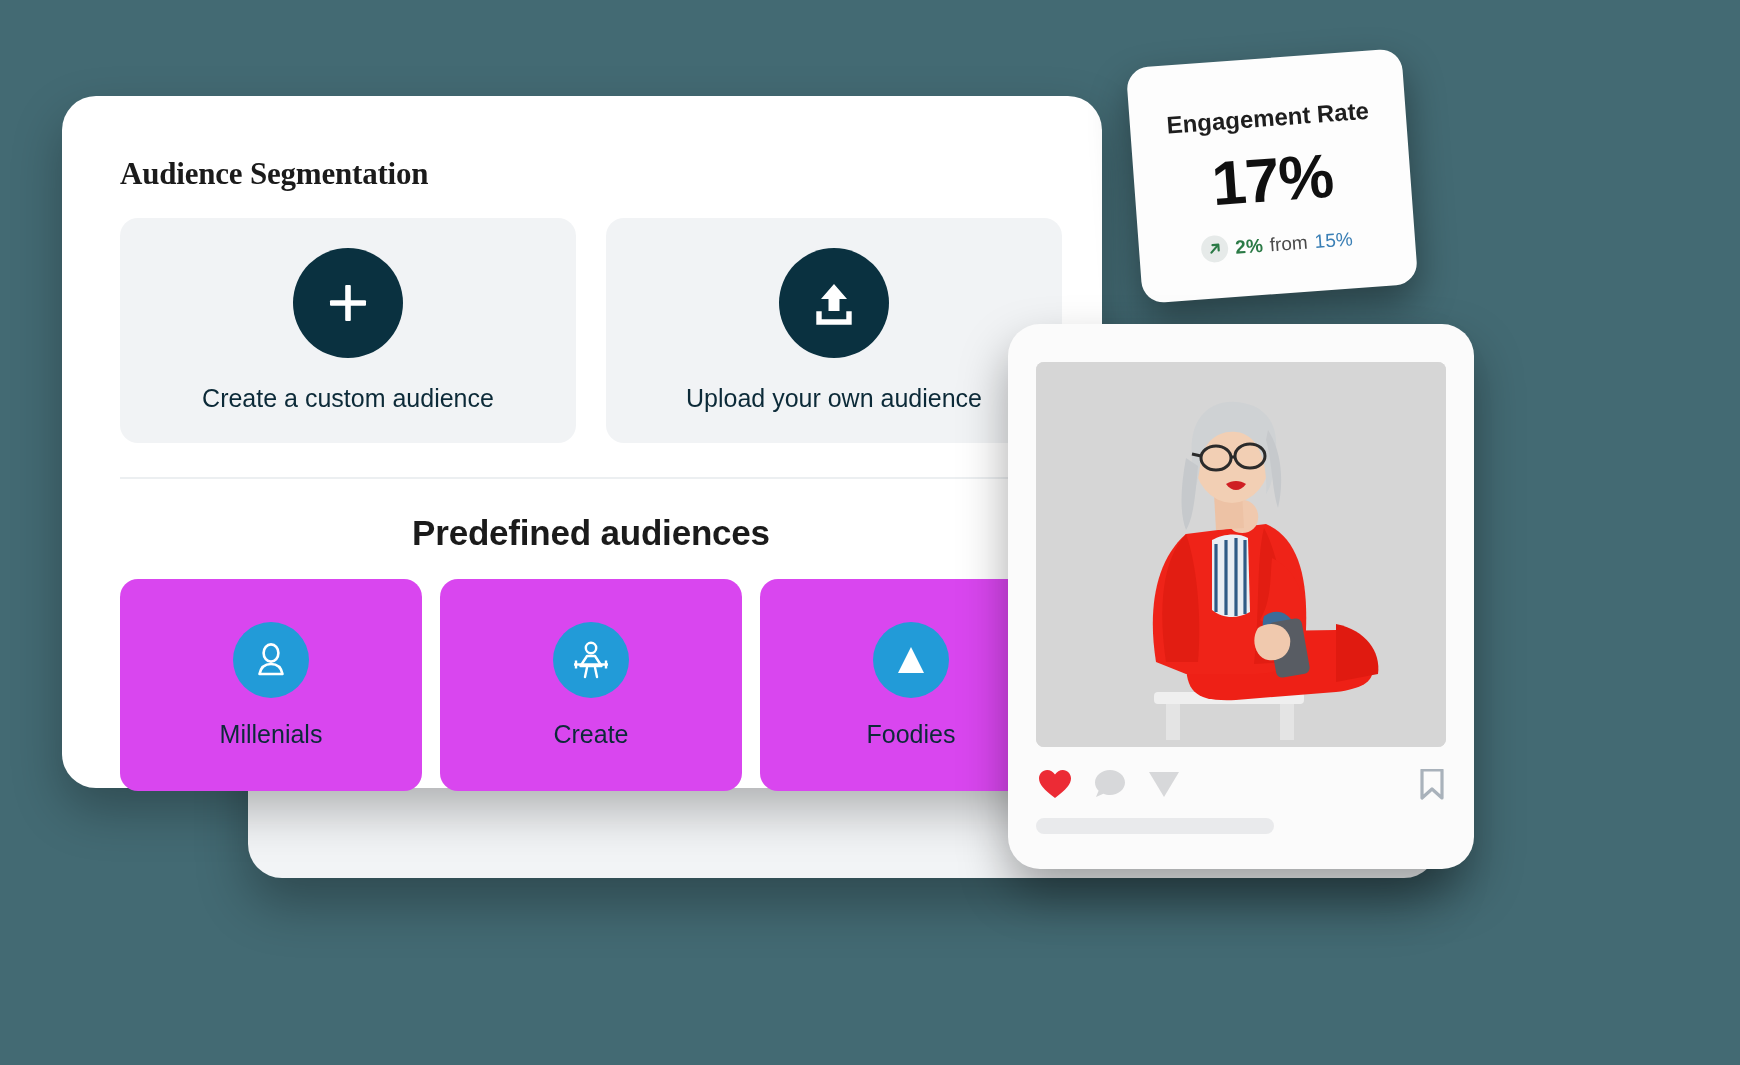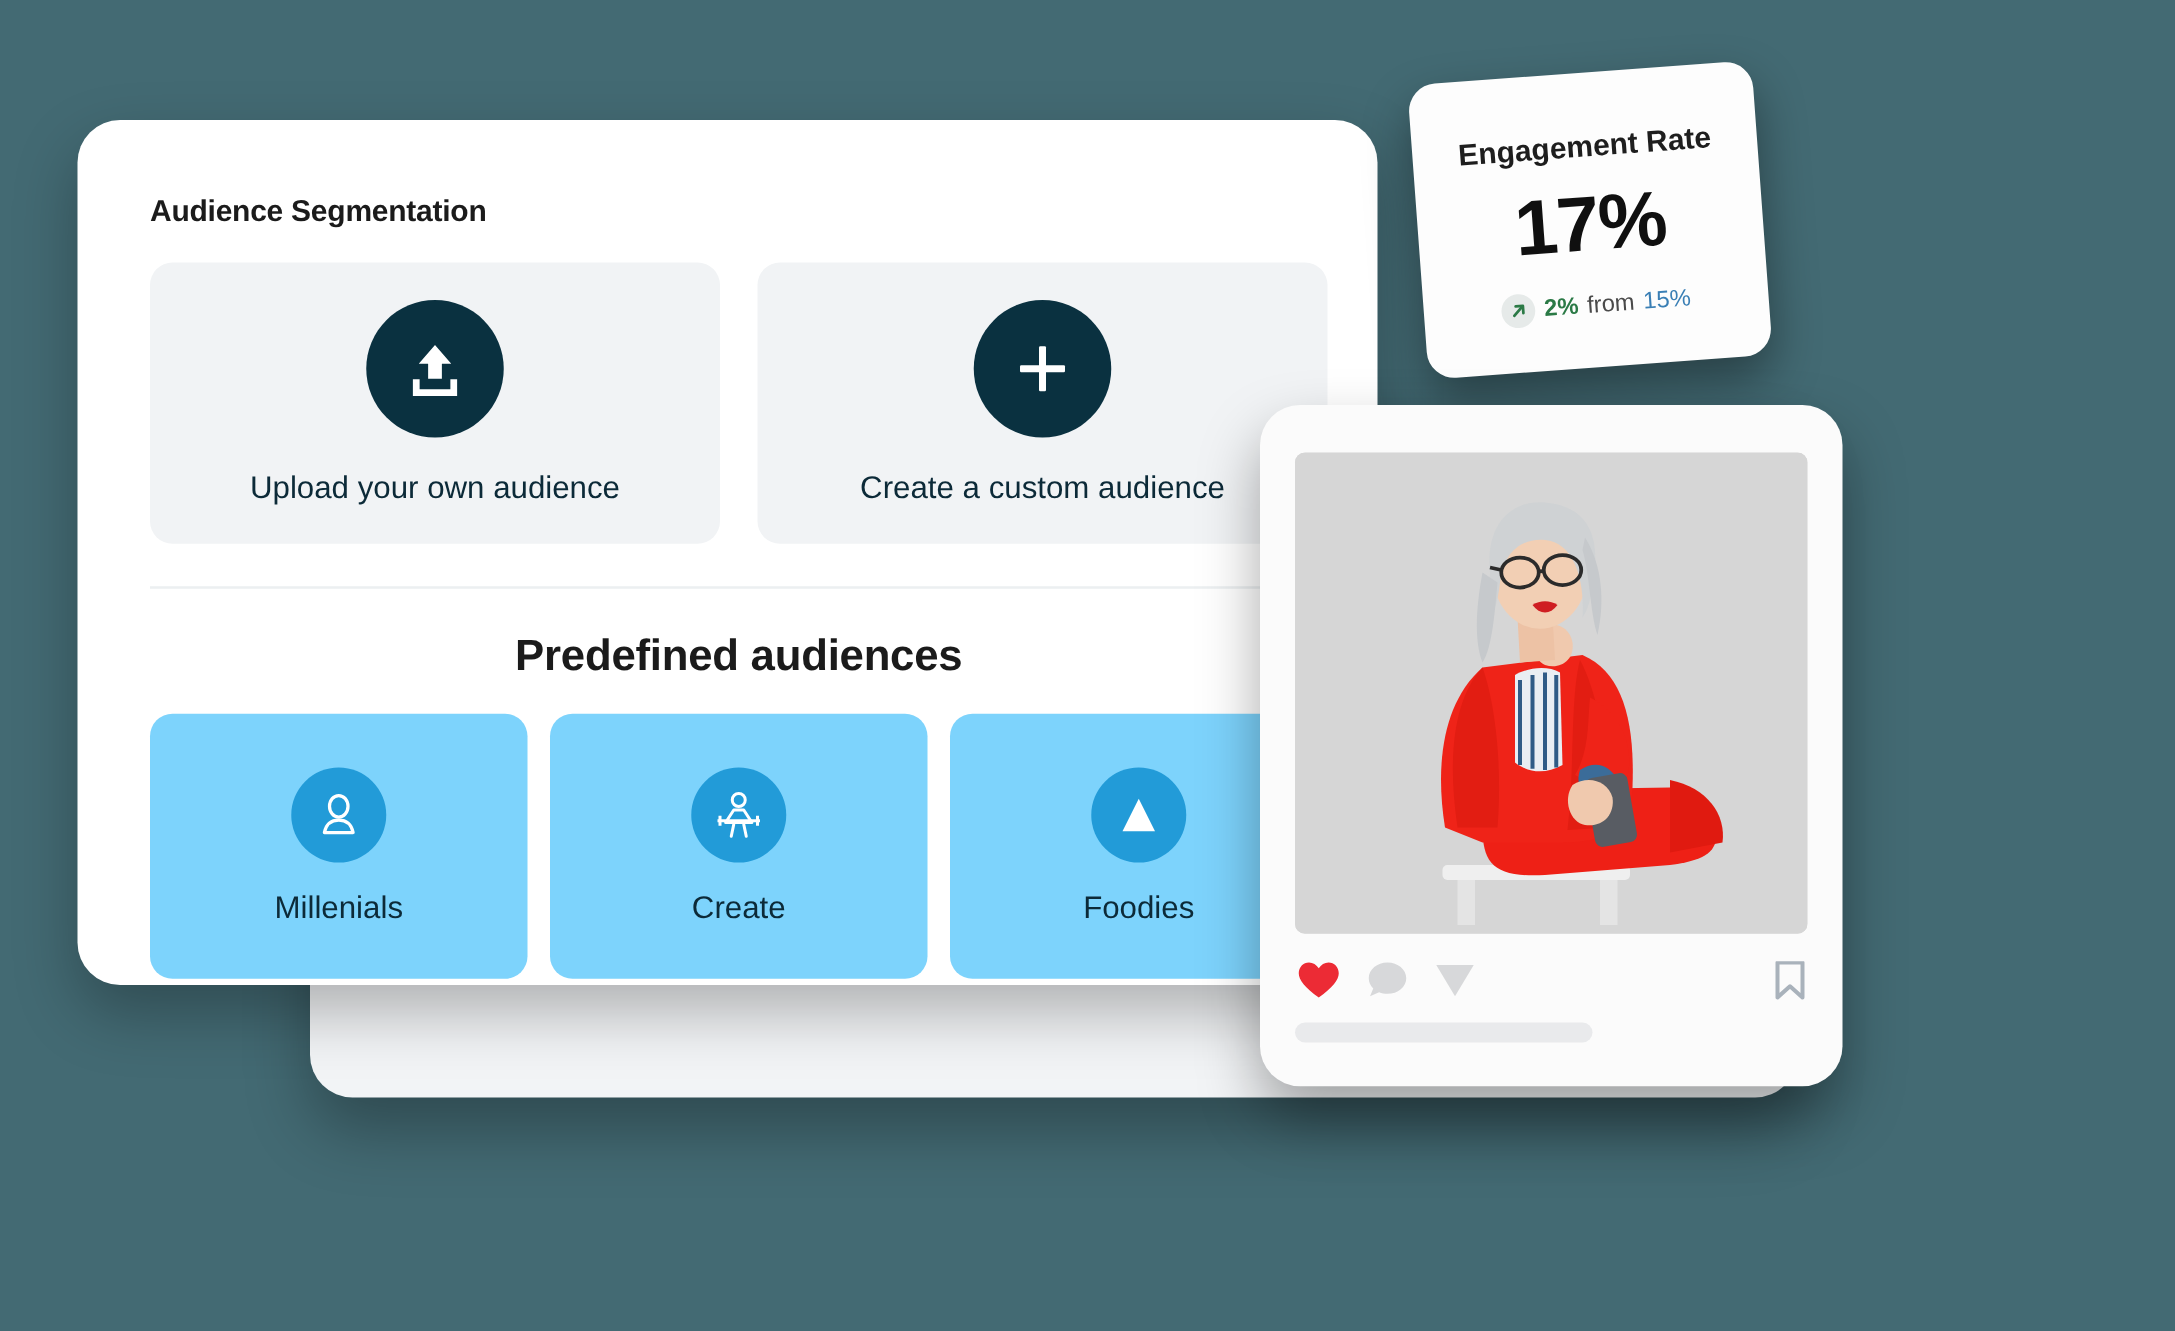--- a/index.html
+++ b/index.html
@@ -26,26 +26,27 @@
   .main-card {
     position: absolute;
     left: 62px; top: 96px;
     width: 1040px; height: 692px;
     background: #ffffff;
     border-radius: 34px;
     box-shadow: 0 22px 50px rgba(0,0,0,0.28);
     padding: 34px 40px 30px 58px;
   }
   .main-title {
-    font-size: 24px;
+    font-size: 31px;
     font-weight: 700;
     color: #1b1b1b;
     letter-spacing: -0.2px;
     margin-top: 26px;
     margin-bottom: 26px;
+    font-family: Liberation Serif, serif;
   }
 
   .action-row { display: flex; gap: 30px; }
   .action-tile {
     flex: 1 1 0;
     height: 225px;
     background: #f1f3f5;
     border-radius: 18px;
     display: flex;
     flex-direction: column;
@@ -78,21 +79,21 @@
     font-weight: 700;
     color: #1b1b1b;
     margin: 34px 0 26px 0;
     letter-spacing: -0.2px;
   }
 
   .audience-row { display: flex; gap: 18px; }
   .audience-tile {
     flex: 1 1 0;
     height: 212px;
-    background: #7dd3fc;
+    background: #d946ef;
     border-radius: 18px;
     display: flex;
     flex-direction: column;
     align-items: center;
     justify-content: center;
     gap: 22px;
     cursor: pointer;
   }
   .blue-circle {
     width: 76px; height: 76px;
@@ -191,36 +192,36 @@
   <div class="ghost-panel"></div>
 
   <div class="main-card">
 
     <div class="main-title">Audience Segmentation</div>
 
     <div class="action-row">
 
       <div class="action-tile">
         <div class="dark-circle">
+          <svg width="52" height="52" viewBox="0 0 52 52">
+            <rect x="23.2" y="8" width="5.6" height="36" rx="1" fill="#ffffff"></rect>
+            <rect x="8" y="23.2" width="36" height="5.6" rx="1" fill="#ffffff"></rect>
+          </svg>
+        </div>
+        <div class="tile-label">Create a custom audience</div>
+      </div>
+
+      <div class="action-tile">
+        <div class="dark-circle">
           <svg width="58" height="58" viewBox="0 0 58 58">
             <path d="M29 10 L42 25 L34.5 25 L34.5 37 L23.5 37 L23.5 25 L16 25 Z" fill="#ffffff"></path>
             <path d="M14 40 L14 48 L44 48 L44 40" fill="none" stroke="#ffffff" stroke-width="5.4" stroke-linecap="square"></path>
           </svg>
         </div>
         <div class="tile-label">Upload your own audience</div>
-      </div>
-
-      <div class="action-tile">
-        <div class="dark-circle">
-          <svg width="52" height="52" viewBox="0 0 52 52">
-            <rect x="23.2" y="8" width="5.6" height="36" rx="1" fill="#ffffff"></rect>
-            <rect x="8" y="23.2" width="36" height="5.6" rx="1" fill="#ffffff"></rect>
-          </svg>
-        </div>
-        <div class="tile-label">Create a custom audience</div>
       </div>
 
     </div>
 
     <div class="divider"></div>
 
     <div class="section-title">Predefined audiences</div>
 
     <div class="audience-row">
 

